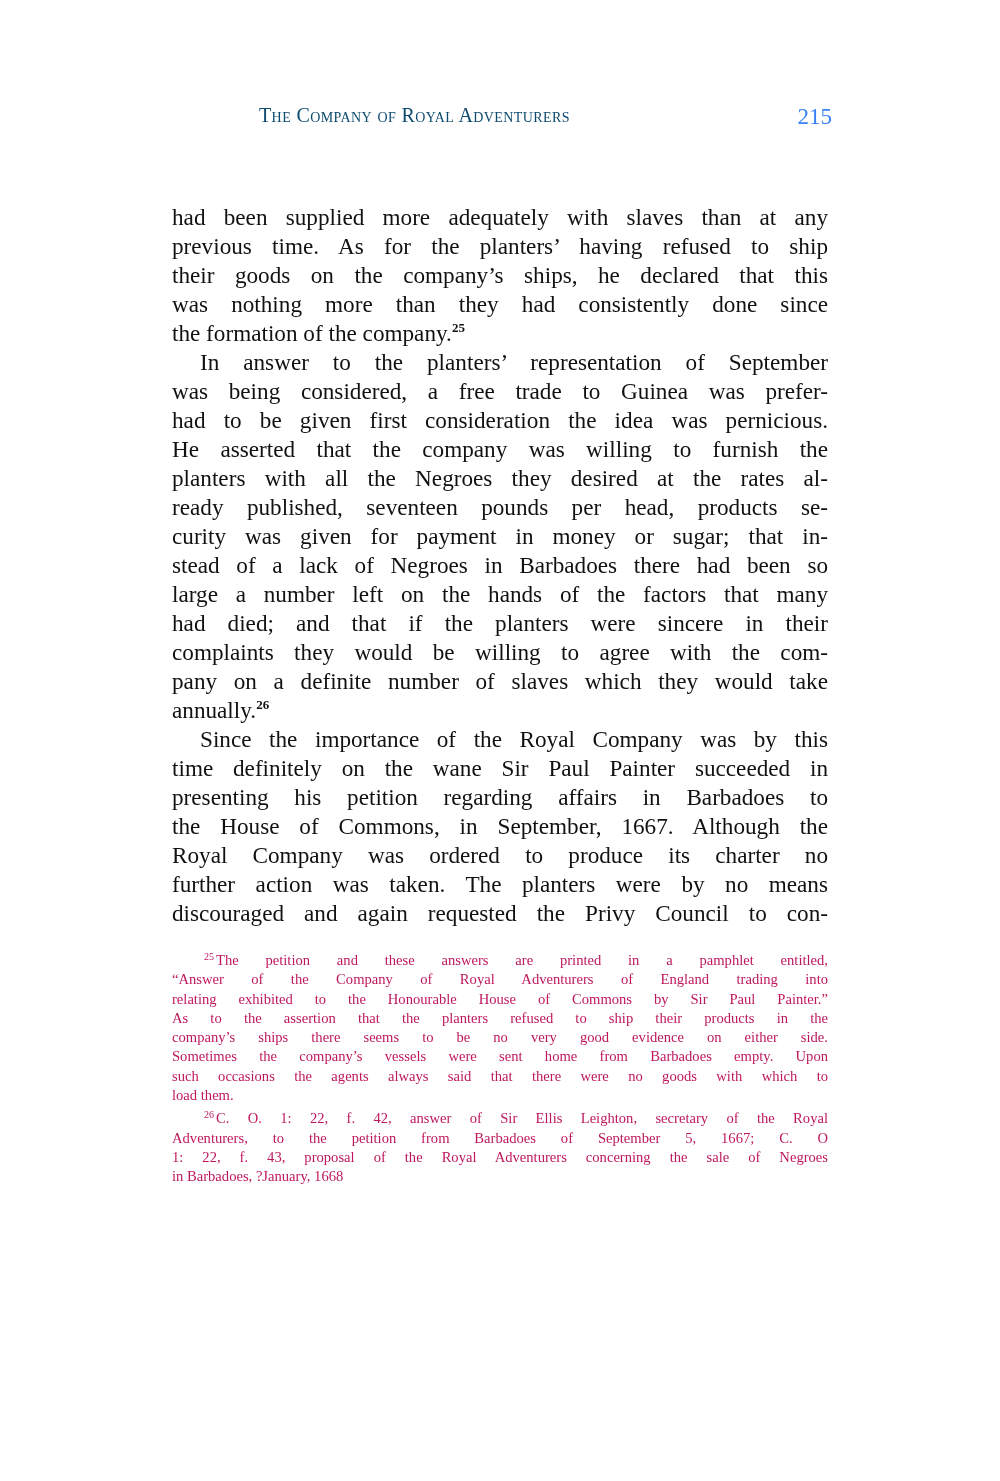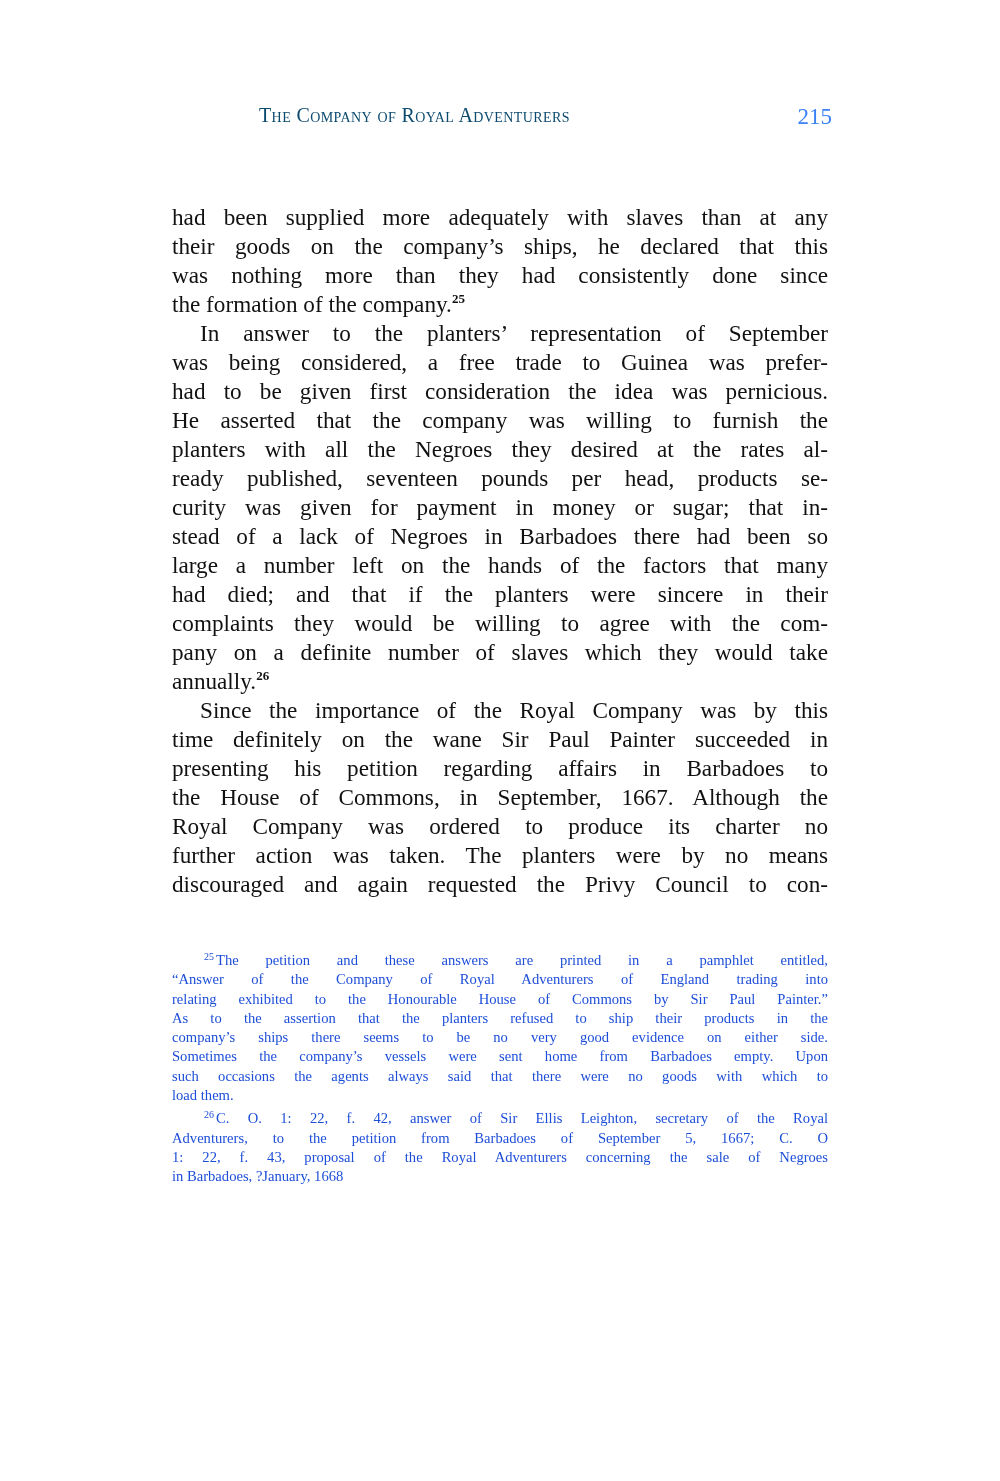--- a/index.html
+++ b/index.html
@@ -75,21 +75,21 @@
       font-weight: bold;
     }
     .footnotes {
       position: absolute;
       top: 951px;
       left: 0;
       width: 656px;
       font-family: "Liberation Serif", "DejaVu Serif", serif;
       font-size: 14.6px;
       line-height: 19.3px;
-      color: #1d4ed8;
+      color: #be185d;
     }
     .fline {
       display: block;
       white-space: nowrap;
       text-align: justify;
       text-align-last: justify;
       height: 19.3px;
     }
     .fline.last {
       text-align-last: left;
@@ -114,20 +114,21 @@
 
   <div class="running-head">
     <span class="running-title">The Company of Royal Adventurers</span>
     <span class="page-number">215</span>
   </div>
 
   <div class="body-text">
 
     <div>
       <span class="line">had been supplied more adequately with slaves than at any</span>
+      <span class="line">previous time.  As for the planters’ having refused to ship</span>
       <span class="line">their goods on the company’s ships, he declared that this</span>
       <span class="line">was nothing more than they had consistently done since</span>
       <span class="line last"><span>the formation of the company.</span><sup>25</sup></span>
     </div>
 
     <div>
       <span class="line indent">In answer to the planters’ representation of September</span>
       <span class="line">was being considered, a free trade to Guinea was prefer-</span>
       <span class="line">had to be given first consideration the idea was pernicious.</span>
       <span class="line">He asserted that the company was willing to furnish the</span>

